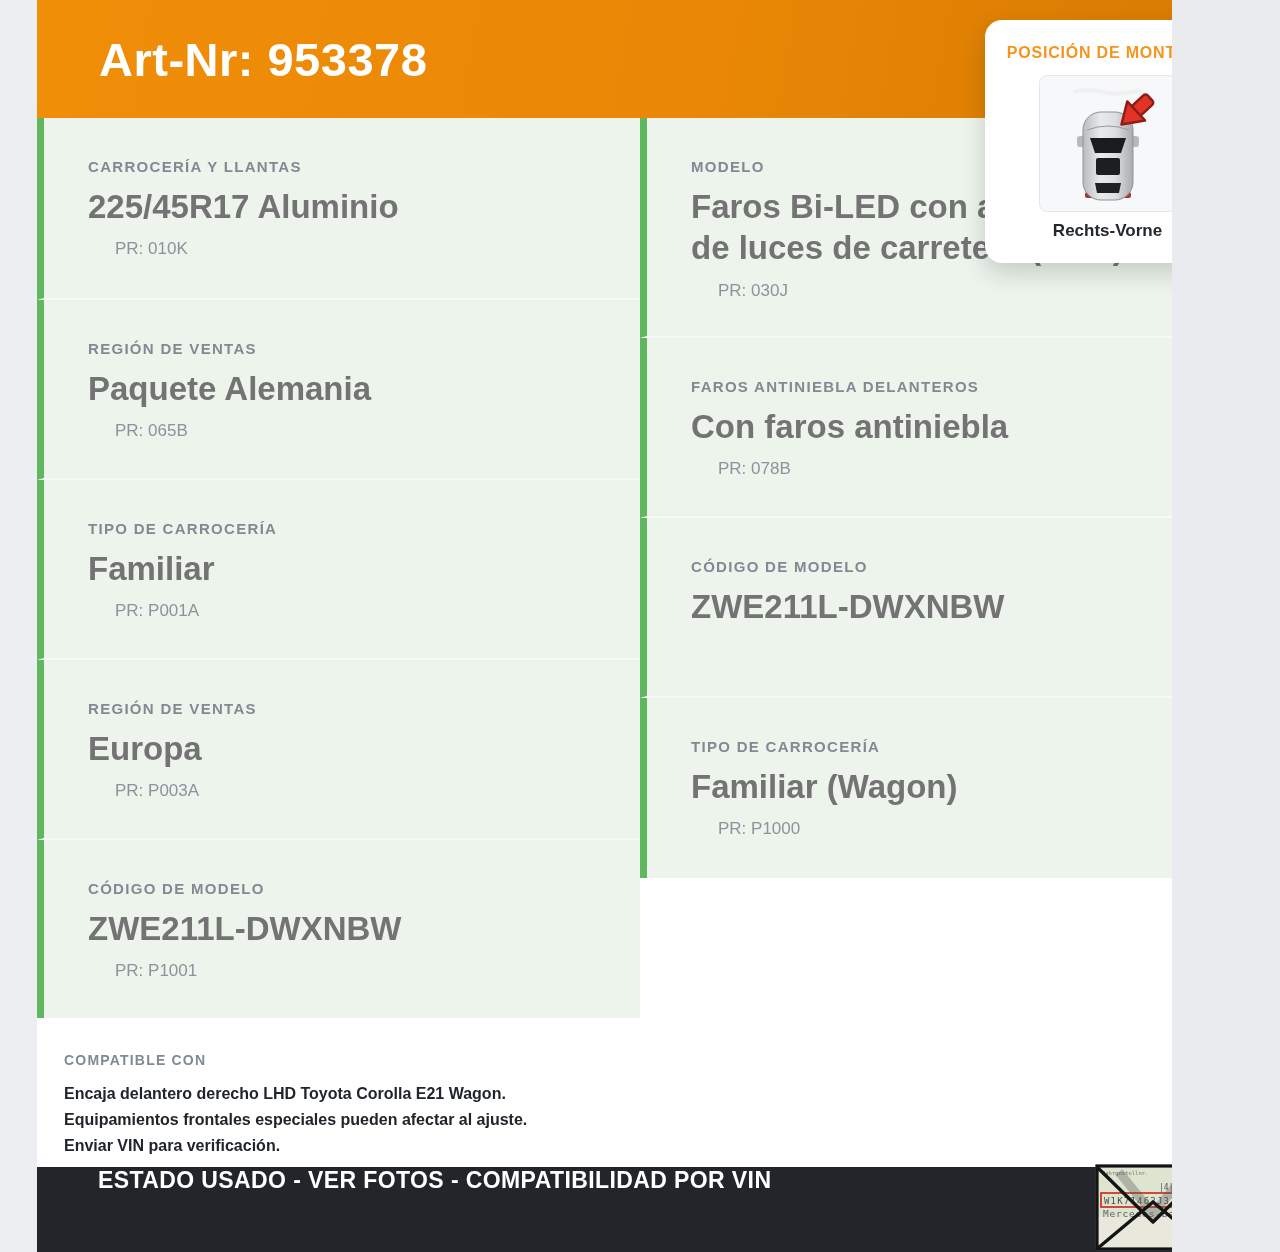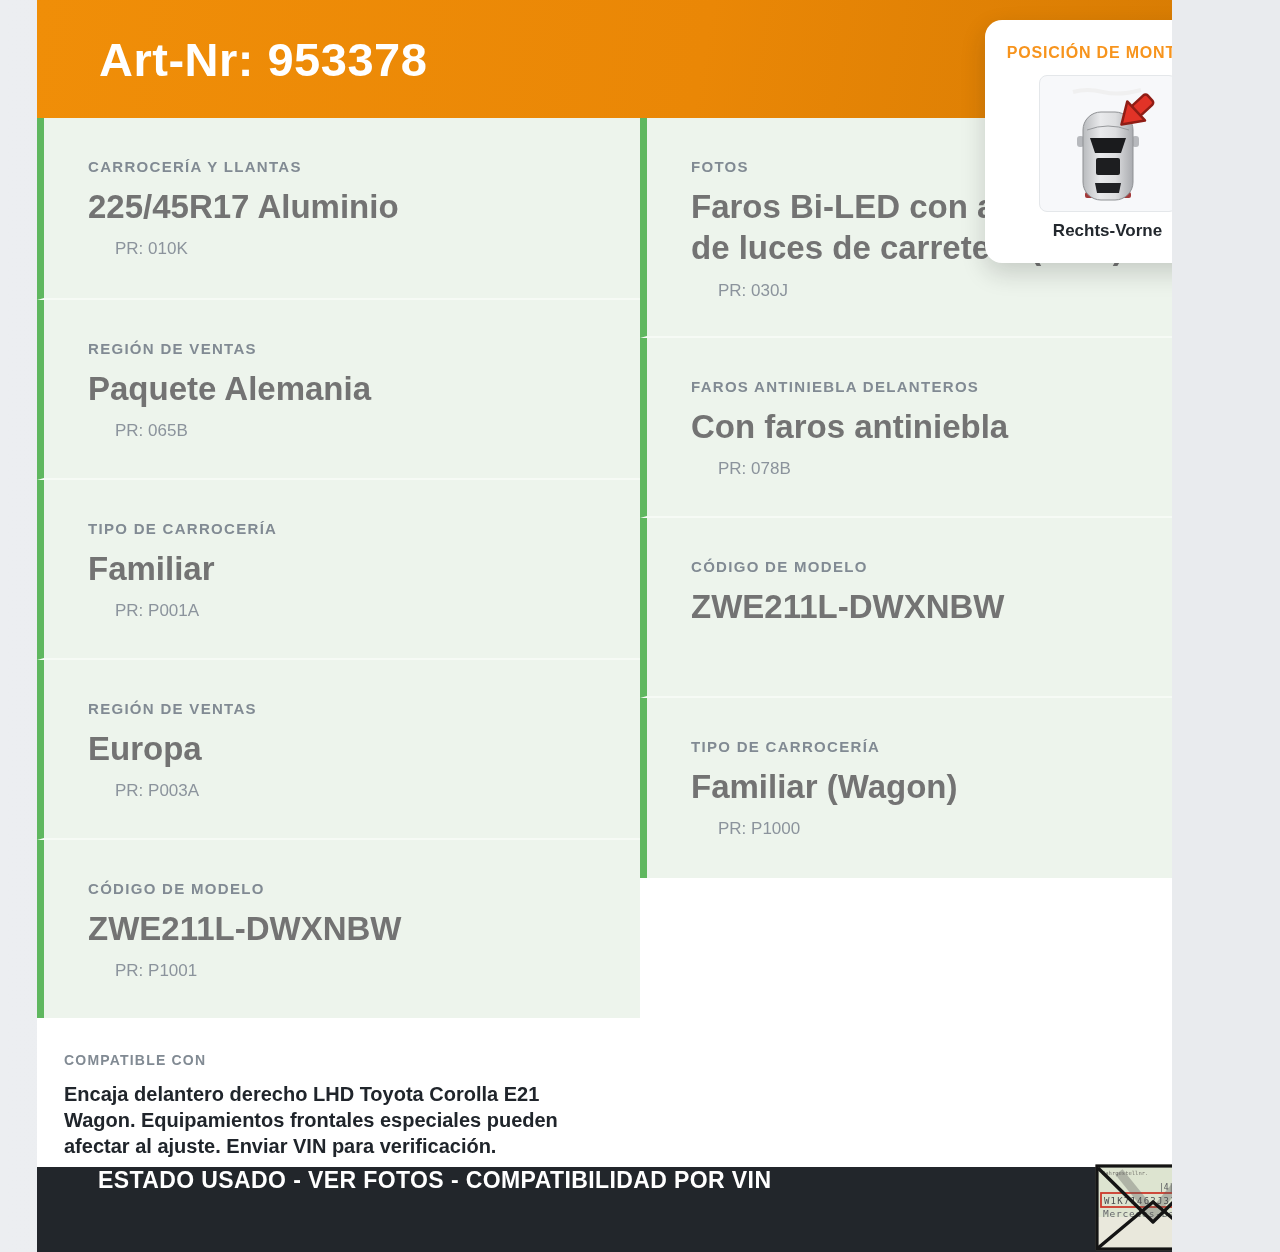--- a/index.html
+++ b/index.html
@@ -49,21 +49,21 @@
   }
   .spec-pr { color:#8b939c; font-size:17px; font-weight:400;margin-left:27px; }
 
   
   .compat-card { background:#ffffff; height:148px; padding:34px 46px 0 27px; }
   .compat-label {
     color:#818a93; font-size:14px; font-weight:700; letter-spacing:1.2px;
     margin-bottom:13px;
   }
   .compat-text {
-    color:#20252b; font-size:20px; font-weight:700; line-height:26px;
+    color:#20252b; font-size:16px; font-weight:700; line-height:26px;
     max-width:512px;
   }
   .right-filler { background:#ffffff; flex:1; }
 
   
   .footer {
     position:absolute; left:0; bottom:0; width:100%; height:85px;
     background:#22262b; display:flex; padding-left:61px;
   }
   .footer-text {
@@ -130,21 +130,21 @@
           <div class="spec-pr">PR: P1001</div>
         </div>
         <div class="compat-card">
           <div class="compat-label">COMPATIBLE CON</div>
           <div class="compat-text">Encaja delantero derecho LHD Toyota Corolla E21 Wagon. Equipamientos frontales especiales pueden afectar al ajuste. Enviar VIN para verificación.</div>
         </div>
       </div>
 
       <div class="col">
         <div class="spec-card" style="height:220px">
-          <div class="spec-label">FOTOS</div>
+          <div class="spec-label">MODELO</div>
           <div class="spec-value">Faros Bi-LED con asistente
 de luces de carretera (AHB)</div>
           <div class="spec-pr">PR: 030J</div>
         </div>
         <div class="spec-card" style="height:180px">
           <div class="spec-label">FAROS ANTINIEBLA DELANTEROS</div>
           <div class="spec-value">Con faros antiniebla</div>
           <div class="spec-pr">PR: 078B</div>
         </div>
         <div class="spec-card" style="height:180px">

